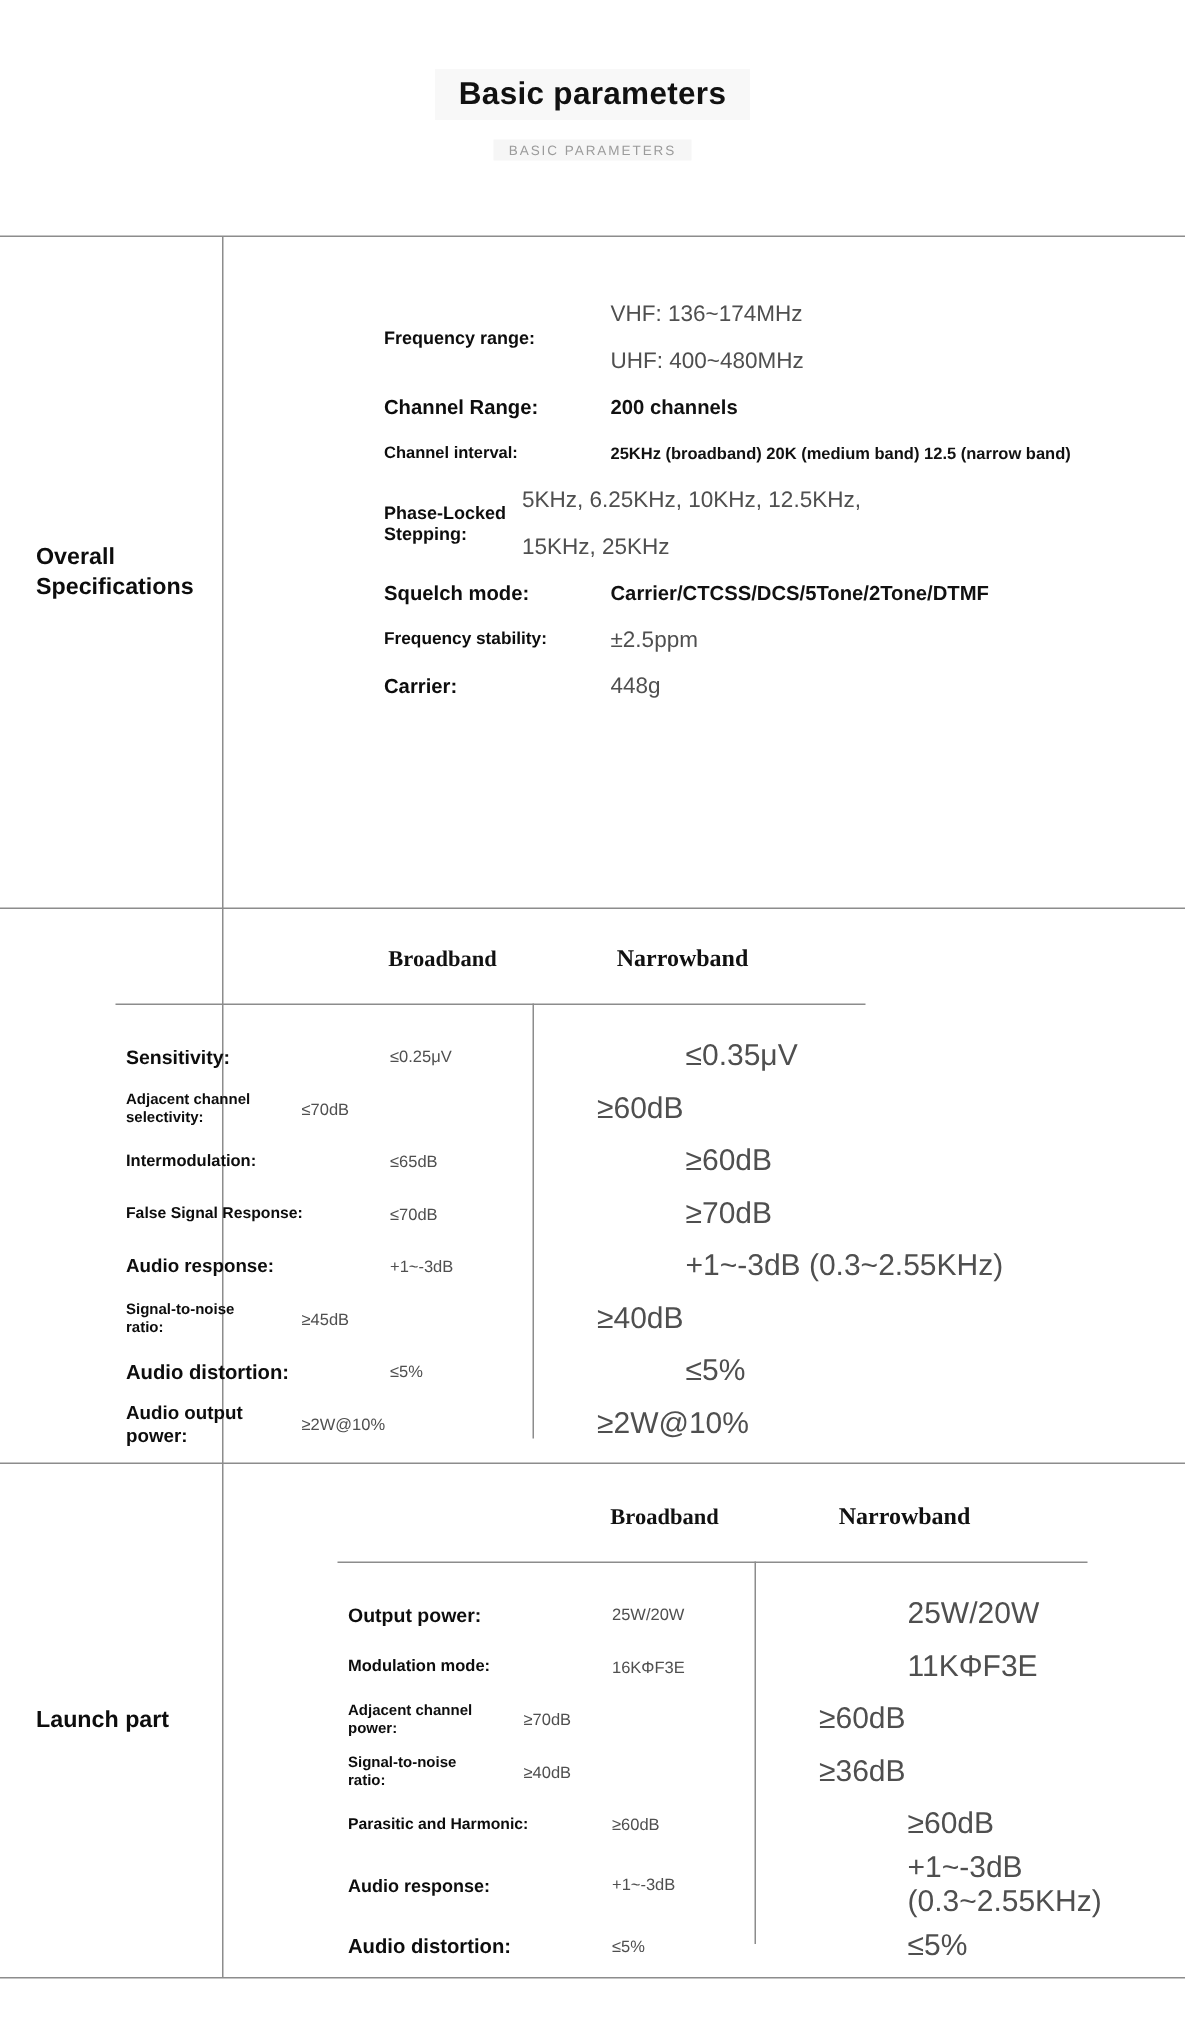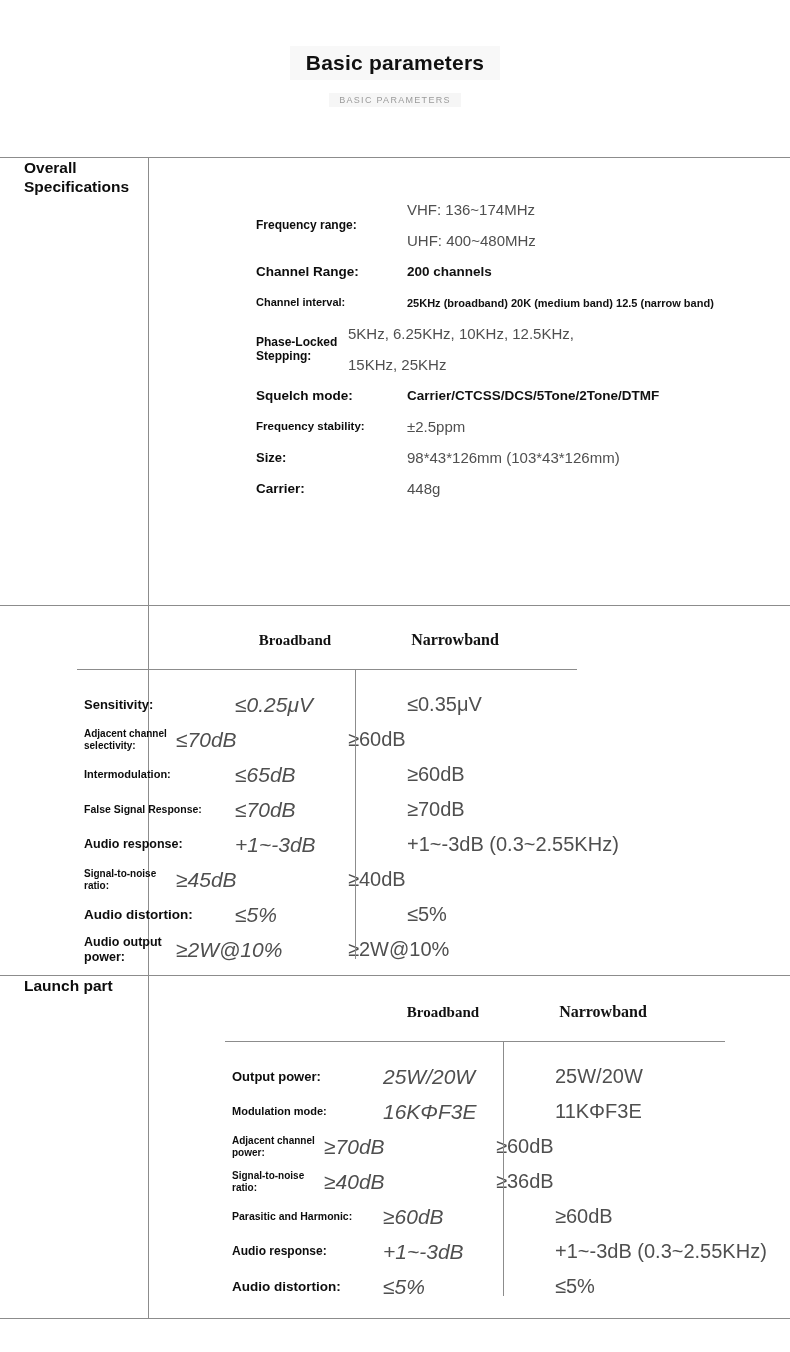--- a/index.html
+++ b/index.html
@@ -23,21 +23,21 @@
   .spec-table{
     position:relative;height:1162px;box-sizing:border-box;
     border-top:1px solid #8c8c8c;border-bottom:1px solid #8c8c8c;
   }
   .vrule{position:absolute;left:148px;top:0;bottom:0;width:1px;background:#8c8c8c;}
   section{display:flex;box-sizing:border-box;}
   .s1{height:447px;}
   .s2{height:370px;border-top:1px solid #8c8c8c;}
   .s3{height:343px;border-top:1px solid #8c8c8c;}
   .side{
-    width:148px;flex:0 0 148px;display:flex;align-items:flex-start;
+    width:148px;flex:0 0 148px;display:flex;align-items:center;
     padding-left:24px;box-sizing:border-box;
     font-weight:bold;font-size:15.5px;line-height:1.25;color:#0d0d0d;
   }
   .side span{max-width:112px;}
   .content{flex:1;position:relative;padding-left:84px;box-sizing:border-box;}
   
   .s1 .content{padding-top:36px;}
   .orow{display:flex;align-items:center;min-height:31px;}
   .orow.h2{min-height:62px;}
   .olbl{
@@ -58,26 +58,26 @@
   .s3 .thead{padding-top:22px;}
   .th-b{width:120px;text-align:center;font-weight:bold;font-size:15px;color:#111;}
   .th-n{width:200px;text-align:center;font-weight:bold;font-size:16px;color:#111;}
   .hrule{position:absolute;left:77px;width:500px;height:1px;background:#8c8c8c;}
   .s2 .hrule{top:63px;}
   .s3 .hrule{top:65px;}
   .csep{position:absolute;left:355px;width:1px;background:#8c8c8c;}
   .s2 .csep{top:63px;height:290px;}
   .s3 .csep{top:65px;height:255px;}
   .trows{margin-top:15px;padding-top:18px;}
-  .trow{display:flex;align-items:center;min-height:35px;}
+  .trow{display:flex;align-items:center;min-height:35px;gap:25px;}
   .tlbl{
     width:151px;flex:0 0 151px;box-sizing:border-box;padding-right:8px;
     font-weight:bold;line-height:1.18;color:#0d0d0d;
   }
-  .tb{width:172px;flex:0 0 172px;color:#4f4f4f;font-size:21px;font-style:italic;}
+  .tb{width:172px;flex:0 0 172px;color:#4f4f4f;font-size:11px;}
   .tn{flex:1;color:#4f4f4f;font-size:20px;}
 </style>
 </head>
 <body>
 
 <div class="title-block">
   <h1 class="page-title">Basic parameters</h1>
   <br>
   <div class="page-subtitle">BASIC PARAMETERS</div>
 </div>
@@ -114,24 +114,20 @@
       </div>
       <div class="orow">
         <div class="olbl f135">Squelch mode:</div>
         <div class="oval vb f135">Carrier/CTCSS/DCS/5Tone/2Tone/DTMF</div>
       </div>
       <div class="orow">
         <div class="olbl f115">Frequency stability:</div>
         <div class="oval">±2.5ppm</div>
       </div>
       <div class="orow">
-        <div class="olbl f13">Size:</div>
-        <div class="oval">98*43*126mm (103*43*126mm)</div>
-      </div>
-      <div class="orow">
         <div class="olbl f135">Carrier:</div>
         <div class="oval">448g</div>
       </div>
     </div>
   </section>
 
   <section class="s2">
     <div class="content">
       <div class="thead">
         <div class="th-b">Broadband</div>

